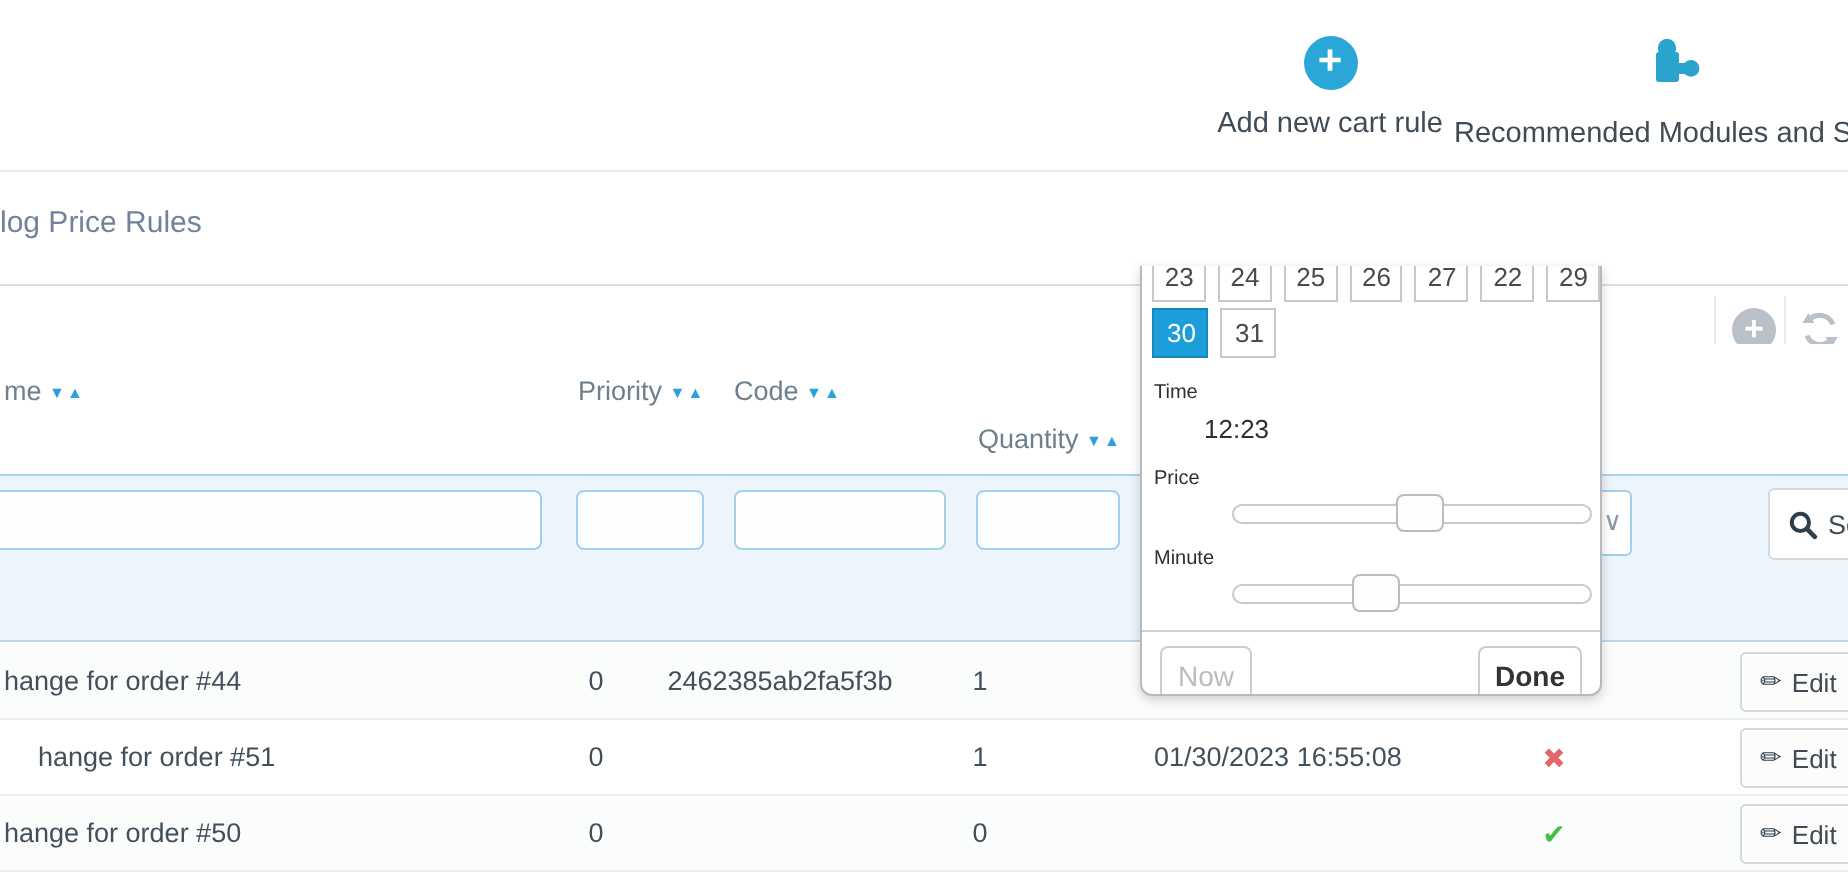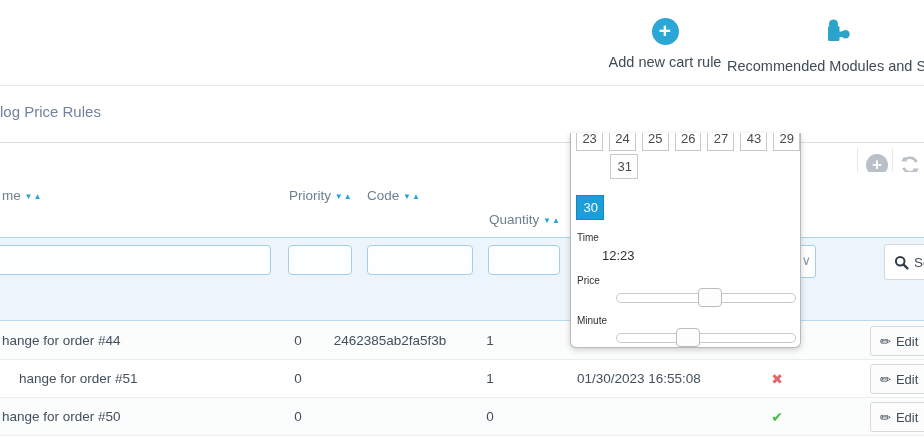--- a/index.html
+++ b/index.html
@@ -60,21 +60,21 @@
   
   #datepicker { position:absolute; top:133px; left:570px; width:231px; height:215px; background:#fff;
     border:1px solid #b9b9b9; border-top:none; border-radius:0 0 6px 6px;
     box-shadow:0 2px 6px rgba(0,0,0,.18); overflow:hidden; z-index:10;
     font-family:"Liberation Sans","DejaVu Sans",sans-serif; color:#2f2f2f; }
   .day-row { display:flex; gap:6px; padding-left:5px; }
   .day-row.first { margin-top:-7px; }
   .day-row.second { margin-top:3px; }
   .day-cell { width:28px; height:25px; border:1px solid #c8c8c8; background:#fff; color:#4a4a4a;
     font-size:13px; text-align:right; padding:4px 5px 0 0; cursor:pointer; }
-  .day-cell.selected { background:#1b9ed9; border-color:#1587ba; color:#fff;margin-top:41px; }
+  .day-cell.selected { background:#1b9ed9; border-color:#1587ba; color:#fff; }
   .dp-label { margin:12px 0 0 6px; font-size:10px; }
   #time-value { margin:5px 0 0 31px; font-size:13px; }
   .slider { position:relative; margin:7px 0 0 45px; width:180px; height:10px;
     border:1px solid #c9c9c9; border-radius:6px; background:#fff; cursor:pointer; }
   .slider-handle { position:absolute; top:-6px; width:24px; height:19px; background:#fdfdfd;
     border:1px solid #bcbcbc; border-radius:4px; cursor:grab; }
   #dp-separator { margin:13px 0 0 0; border-top:1px solid #cfcfcf; }
   #dp-buttons { position:relative; height:44px; padding:7px 9px 0 9px; }
   .dp-btn { height:29px; border:1px solid #ccc; border-radius:4px; background:#fff; font-size:14px; cursor:pointer; }
   #now-btn { float:left; width:46px; color:#bcbcbc; }
@@ -200,21 +200,21 @@
     </div>
   </div>
 
   <div id="datepicker">
     <div class="day-row first">
       <div class="day-cell">23</div>
       <div class="day-cell">24</div>
       <div class="day-cell">25</div>
       <div class="day-cell">26</div>
       <div class="day-cell">27</div>
-      <div class="day-cell">43</div>
+      <div class="day-cell">22</div>
       <div class="day-cell">29</div>
     </div>
     <div class="day-row second">
       <div class="day-cell selected">30</div>
       <div class="day-cell">31</div>
     </div>
     <div class="dp-label">Time</div>
     <div id="time-value">12:23</div>
     <div class="dp-label">Price</div>
     <div class="slider">

